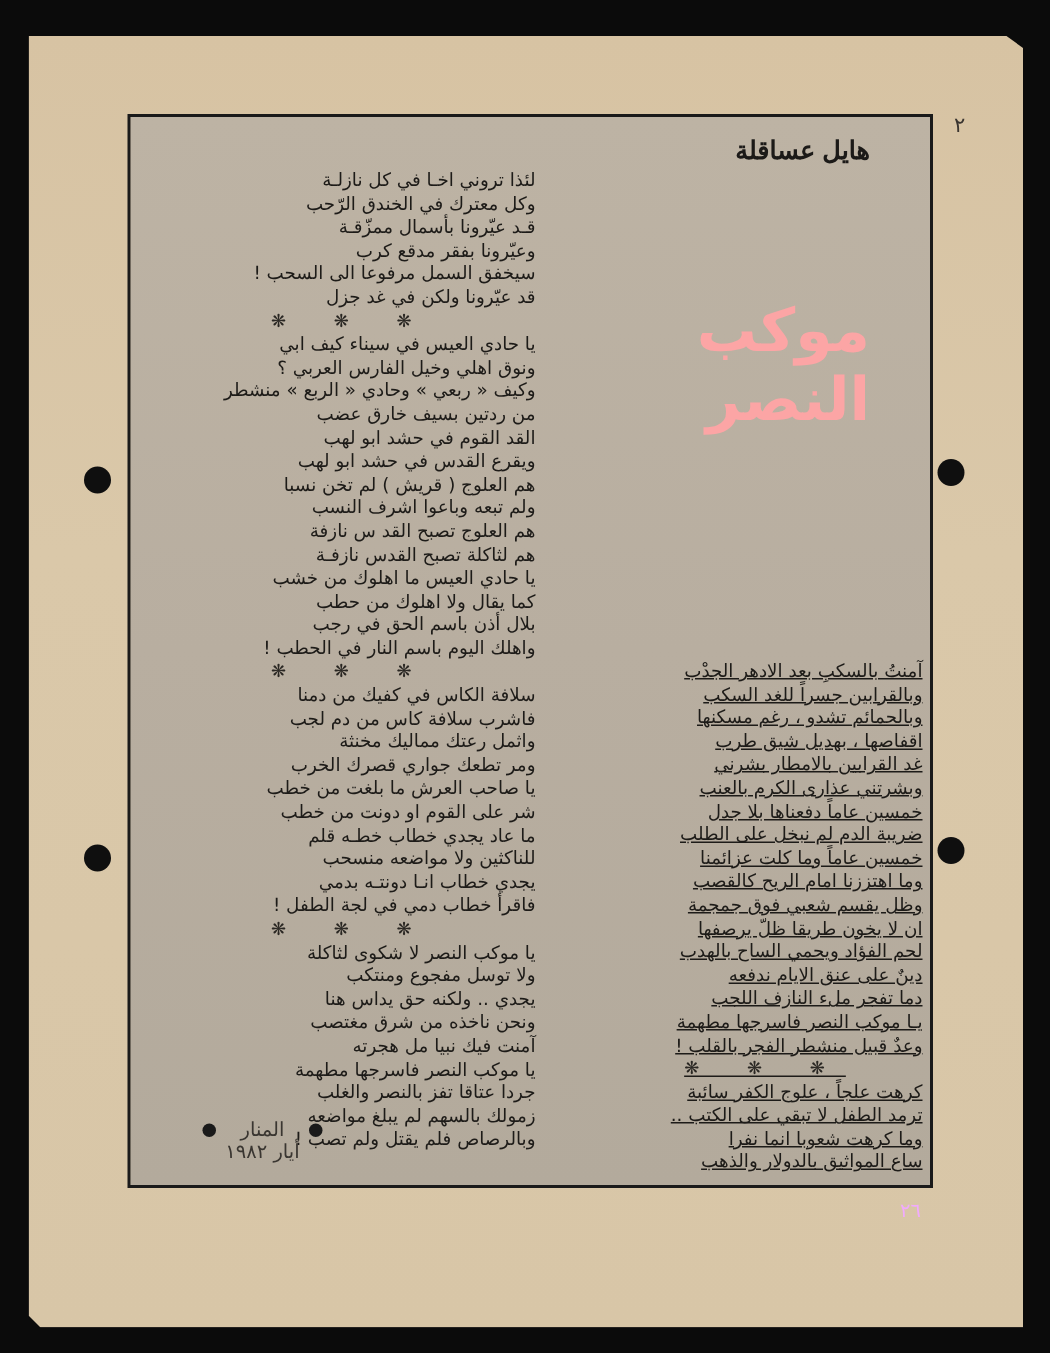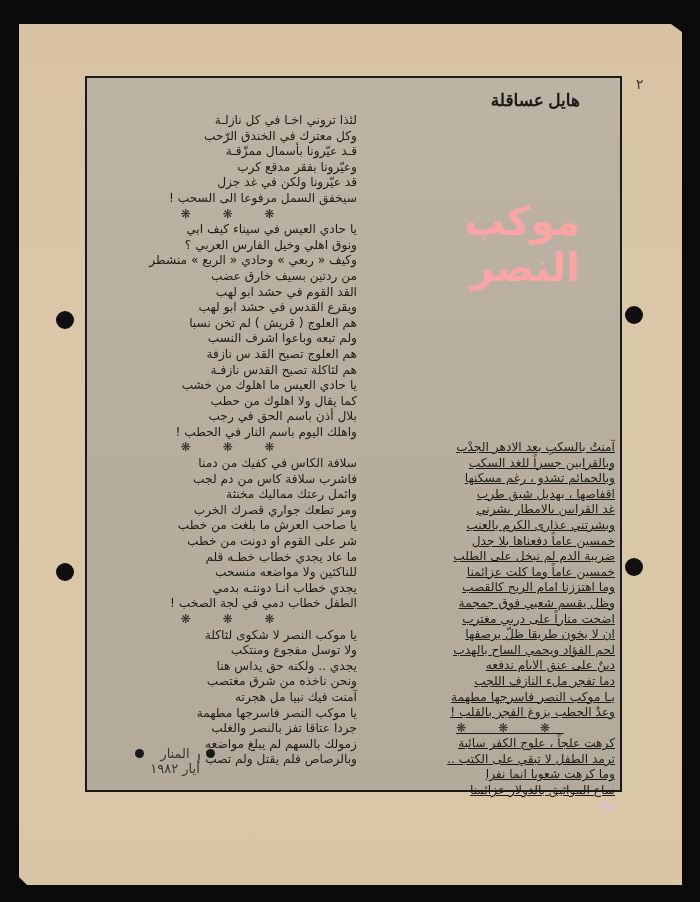--- a/index.html
+++ b/index.html
@@ -22,21 +22,21 @@
     position:absolute; width:18px; height:18px; border-radius:50%;
     background:#0f0f0f;
   }
   .mark {
     position:absolute; left:636px; top:76px; font-size:14px; color:#3a3530;
     font-family:"DejaVu Sans", sans-serif;
   }
   .author {
     position:absolute; left:420px; top:90px; width:160px; text-align:right;
     direction:rtl; font-weight:bold; font-size:17px; color:#1c1a18;
-    font-family:Liberation Serif, serif;
+    font-family:Liberation Sans, sans-serif;
   }
   .title {
     position:absolute; left:390px; top:198px; width:190px; text-align:right;
     direction:rtl; font-weight:bold; font-size:40px; color:#fca5a5;
     font-family:"DejaVu Sans", sans-serif; letter-spacing:0px;
   }
   .col {
     position:absolute; direction:rtl; text-align:right; color:#1d1b18;
     font-family:"DejaVu Sans", sans-serif; font-size:12.2px; line-height:15.6px;
   }
@@ -71,22 +71,22 @@
 
 <div class="author">هايل عساقلة</div>
 <div class="title">موكب النصر</div>
 
 <div class="col col-left">
   <div>
     <div class="line">لئذا تروني اخـا في كل نازلـة</div>
     <div class="line">وكل معترك في الخندق الرّحب</div>
     <div class="line">قـد عيّرونا بأسمال ممزّقـة</div>
     <div class="line">وعيّرونا بفقر مدقع كرب</div>
+    <div class="line">سيخفق السمل مرفوعا الى السحب !</div>
     <div class="line">قد عيّرونا ولكن في غد جزل</div>
-    <div class="line">سيخفق السمل مرفوعا الى السحب !</div>
   </div>
   <div class="stars">❋ ❋ ❋</div>
   <div>
     <div class="line">يا حادي العيس في سيناء كيف ابي</div>
     <div class="line">ونوق اهلي وخيل الفارس العربي ؟</div>
     <div class="line">وكيف « ربعي » وحادي « الربع » منشطر</div>
     <div class="line">من ردتين بسيف خارق عضب</div>
     <div class="line">القد القوم في حشد ابو لهب</div>
     <div class="line">ويقرع القدس في حشد ابو لهب</div>
     <div class="line">هم العلوج ( قريش ) لم تخن نسبا</div>
@@ -102,21 +102,21 @@
   <div>
     <div class="line">سلافة الكاس في كفيك من دمنا</div>
     <div class="line">فاشرب سلافة كاس من دم لجب</div>
     <div class="line">واثمل رعتك مماليك مخنثة</div>
     <div class="line">ومر تطعك جواري قصرك الخرب</div>
     <div class="line">يا صاحب العرش ما بلغت من خطب</div>
     <div class="line">شر على القوم او دونت من خطب</div>
     <div class="line">ما عاد يجدي خطاب خطـه قلم</div>
     <div class="line">للناكثين ولا مواضعه منسحب</div>
     <div class="line">يجدي خطاب انـا دونتـه بدمي</div>
-    <div class="line">الطفل خطاب دمي في لجة الصخب !</div>
+    <div class="line">فاقرأ خطاب دمي في لجة الطفل !</div>
   </div>
   <div class="stars">❋ ❋ ❋</div>
   <div>
     <div class="line">يا موكب النصر لا شكوى لثاكلة</div>
     <div class="line">ولا توسل مفجوع ومنتكب</div>
     <div class="line">يجدي .. ولكنه حق يداس هنا</div>
     <div class="line">ونحن ناخذه من شرق مغتصب</div>
     <div class="line">آمنت فيك نبيا مل هجرته</div>
     <div class="line">يا موكب النصر فاسرجها مطهمة</div>
     <div class="line">جردا عتاقا تفز بالنصر والغلب</div>
@@ -140,30 +140,29 @@
     <div class="line">وبالقرابين جسراً للغد السكب</div>
     <div class="line">وبالحمائم تشدو ، رغم مسكنها</div>
     <div class="line">اقفاصها ، بهديل شيق طرب</div>
     <div class="line">غد القرابين بالامطار بشرني</div>
     <div class="line">وبشرتني عذارى الكرم بالعنب</div>
     <div class="line">خمسين عاماً دفعناها بلا جدل</div>
     <div class="line">ضريبة الدم لم نبخل على الطلب</div>
     <div class="line">خمسين عاماً وما كلت عزائمنا</div>
     <div class="line">وما اهتززنا امام الريح كالقصب</div>
     <div class="line">وظل يقسم شعبي فوق جمجمة</div>
-    <div class="line">اضحت مناراً على دربي مغترب</div>
     <div class="line">ان لا يخون طريقا ظلّ يرصفها</div>
     <div class="line">لحم الفؤاد ويحمي الساح بالهدب</div>
     <div class="line">دينٌ على عنق الايام ندفعه</div>
     <div class="line">دما تفجر ملء النازف اللجب</div>
     <div class="line">يـا موكب النصر فاسرجها مطهمة</div>
-    <div class="line">وعدٌ الحطب بزوغ الفجر بالقلب !</div>
+    <div class="line">وعدٌ قبيل منشطر الفجر بالقلب !</div>
   </div>
   <div class="stars">❋ ❋ ❋</div>
   <div>
     <div class="line">كرهت علجاً ، علوج الكفر سائبة</div>
     <div class="line">ترمد الطفل لا تبقي على الكتب ..</div>
     <div class="line">وما كرهت شعوبا انما نفرا</div>
-    <div class="line">ساع المواثيق بالدولار عزائمنا</div>
+    <div class="line">ساع المواثيق بالدولار والذهب</div>
   </div>
 </div>
 
 <div class="page-num">٢٦</div>
 
 </body></html>

